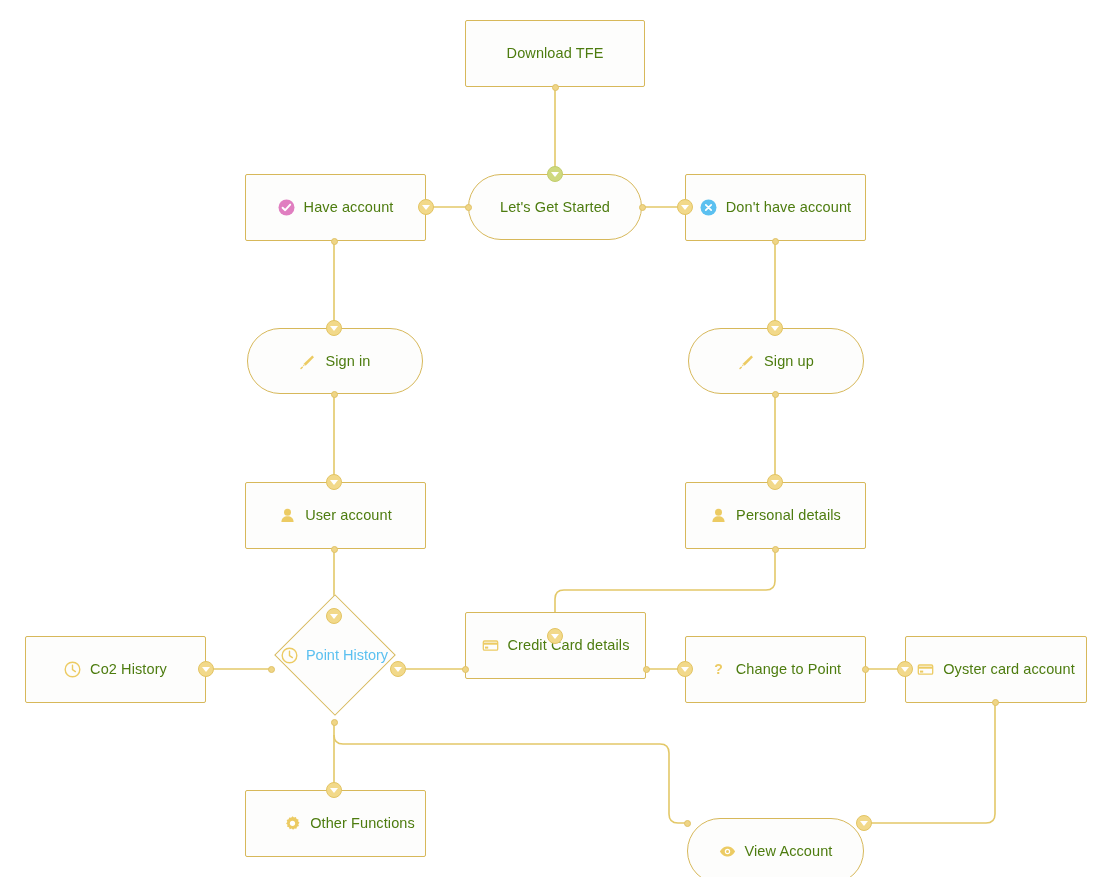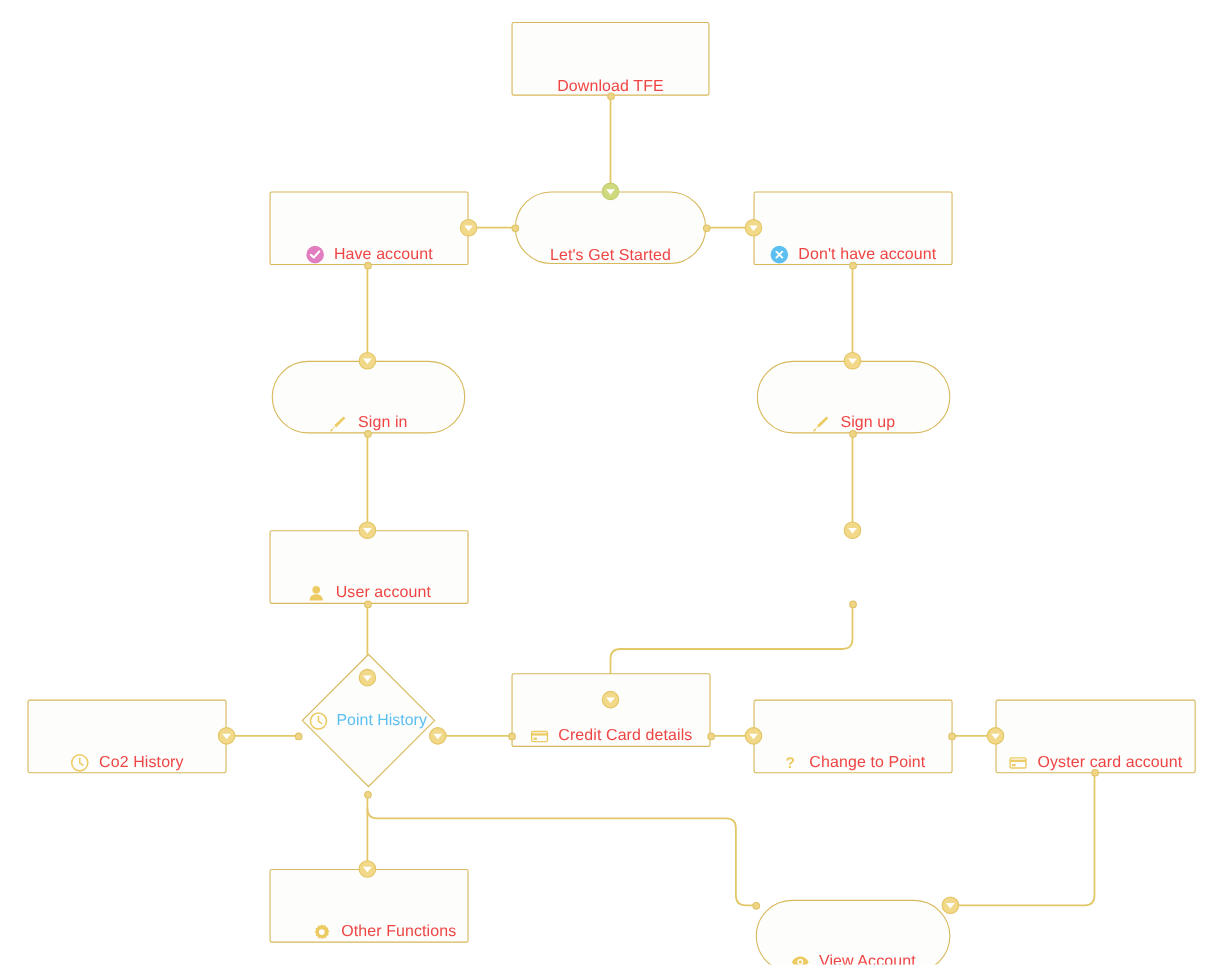--- a/index.html
+++ b/index.html
@@ -23,23 +23,23 @@
     width: 1112px;
     height: 877px;
     pointer-events: none;
   }
   .node {
     position: absolute;
     box-sizing: border-box;
     background: #fdfdfc;
     border: 1.6px solid #d7b85a;
     display: flex;
-    align-items: flex-end;
+    align-items: center;
     justify-content: center;
-    color: #ef4444;
+    color: #4d7c0f;
     font-size: 14.5px;
     letter-spacing: 0.1px;
     white-space: nowrap;
   }
   .node.rect { border-radius: 2px; }
   .node.pill { border-radius: 999px; }
   .node .inner {
     display: flex;
     align-items: center;
     gap: 9px;
@@ -230,20 +230,31 @@
       <span class="ico">
         <svg width="17" height="17" viewBox="0 0 17 17">
           <circle cx="8.5" cy="5.2" r="3.5" fill="#eccb63"></circle>
           <path d="M2.4,15.0 C2.4,11.2 5.1,9.2 8.5,9.2 C11.9,9.2 14.6,11.2 14.6,15.0 Z" fill="#eccb63"></path>
         </svg>
       </span>
       <span class="lbl">User account</span>
     </span>
   </div>
 
+  <div class="node rect" style="left:685px; top:482px; width:181px; height:67px;">
+    <span class="inner">
+      <span class="ico">
+        <svg width="17" height="17" viewBox="0 0 17 17">
+          <circle cx="8.5" cy="5.2" r="3.5" fill="#eccb63"></circle>
+          <path d="M2.4,15.0 C2.4,11.2 5.1,9.2 8.5,9.2 C11.9,9.2 14.6,11.2 14.6,15.0 Z" fill="#eccb63"></path>
+        </svg>
+      </span>
+      <span class="lbl">Personal details</span>
+    </span>
+  </div>
 
   <div class="node rect" style="left:25px; top:636px; width:181px; height:67px;">
     <span class="inner">
       <span class="ico">
         <svg width="17" height="17" viewBox="0 0 17 17">
           <circle cx="8.5" cy="8.5" r="7.3" fill="none" stroke="#eccb63" stroke-width="1.4"></circle>
           <path d="M8.5,4.3 L8.5,8.7 L11.4,10.6" fill="none" stroke="#eccb63" stroke-width="1.4" stroke-linecap="round" stroke-linejoin="round"></path>
         </svg>
       </span>
       <span class="lbl">Co2 History</span>

